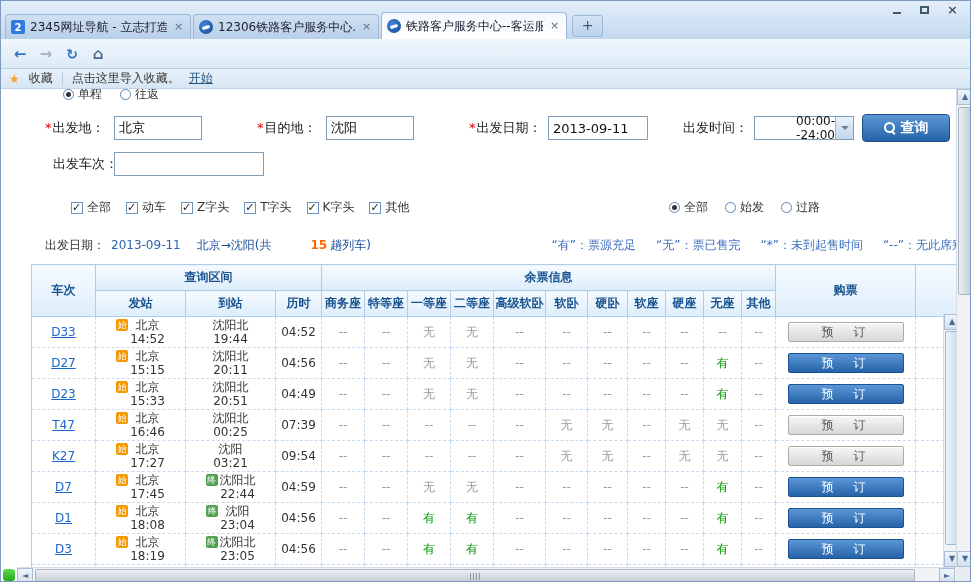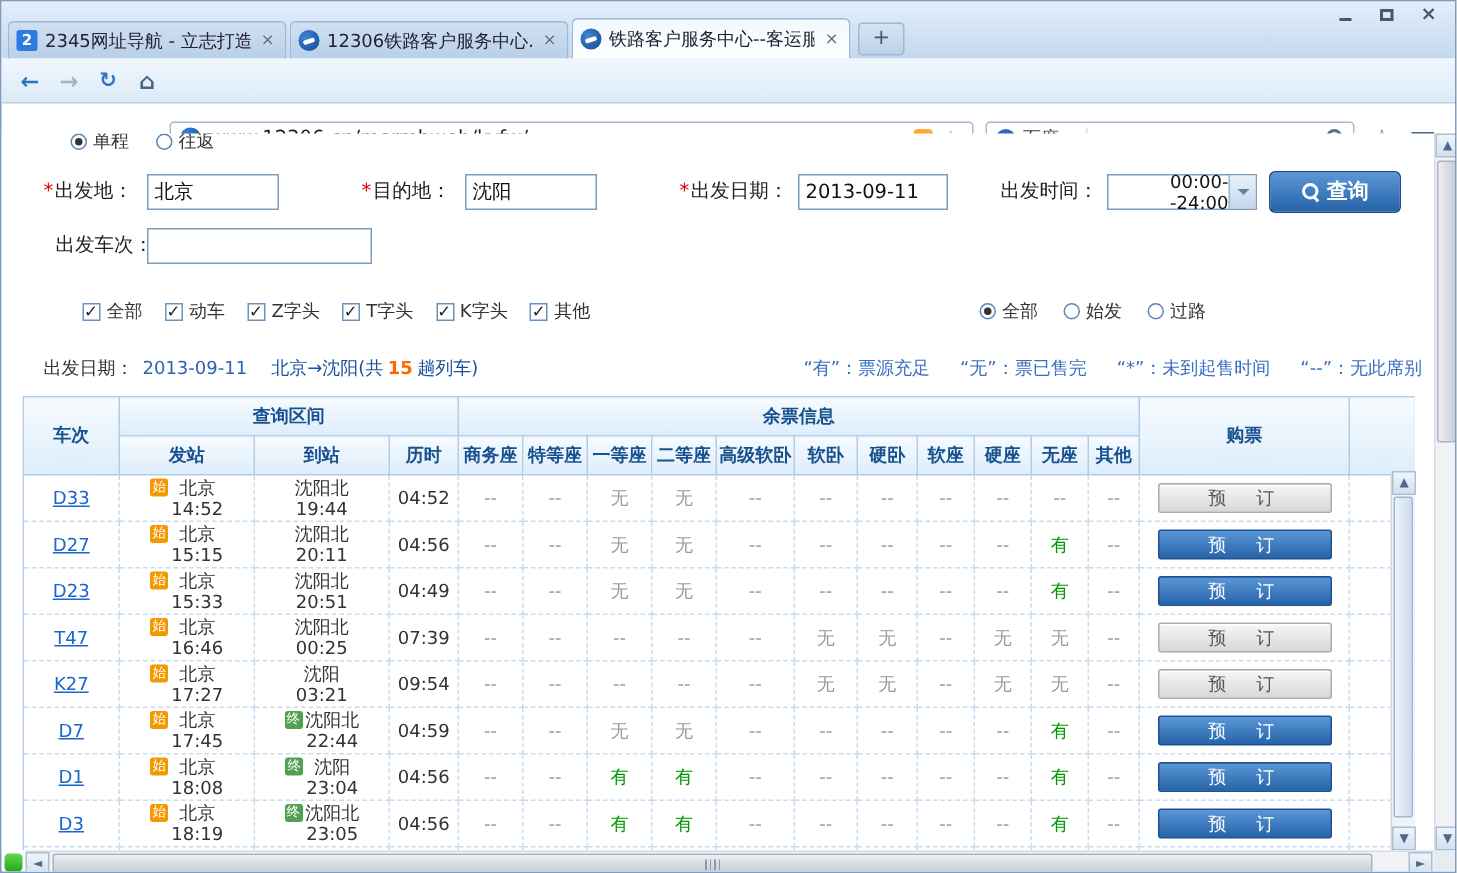--- a/index.html
+++ b/index.html
@@ -51,41 +51,41 @@
   .tb-star::before{content:"☆";}
   .menu-ico{position:absolute;left:940px;top:49px;width:15px;height:11px;border-top:2px solid #46678c;border-bottom:2px solid #46678c;}
   .menu-ico::before{content:"";display:block;margin-top:3px;height:2px;background:#46678c;}
 
   .bookmarks-bar{position:absolute;left:0;top:68px;width:100%;height:20px;background:linear-gradient(180deg,#e8f1fa,#d7e6f4);border-bottom:1px solid #c2d4e8;display:flex;align-items:center;gap:9px;padding:0 8px;box-sizing:border-box;font-size:12px;color:#333;}
   .bm-star{color:#f6a623;font-size:12px;} .bm-star::before{content:"★";}
   .bm-divider{width:1px;height:13px;background:#b9cde2;}
   .bm-start{text-decoration:underline;color:#23527c;}
 
   
-  .page{position:absolute;left:0;top:88px;width:955px;height:478px;background:#fff;overflow:hidden;font-size:12px;color:#333;}
+  .page{position:absolute;left:16px;top:88px;width:955px;height:478px;background:#fff;overflow:hidden;font-size:12px;color:#333;}
   .trip-type{position:absolute;left:46px;top:-3px;display:flex;gap:18px;align-items:center;}
   .radio{width:11px;height:11px;border:1px solid #5a84b4;border-radius:50%;background:#fff;position:relative;display:inline-block;vertical-align:-2px;box-sizing:border-box;}
   .radio.sel::after{content:"";position:absolute;left:2px;top:2px;width:5px;height:5px;border-radius:50%;background:#333;}
   .opt{display:flex;align-items:center;gap:4px;}
   .lbl{position:absolute;font-size:13px;color:#222;line-height:24px;white-space:nowrap;}
   .req{font-style:normal;color:#e60000;margin-right:1px;}
   .tin{position:absolute;height:24px;border:1px solid #7f9db9;font-size:13px;padding:0 4px;box-sizing:border-box;color:#111;font-family:inherit;}
   .select{position:absolute;height:24px;border:1px solid #7f9db9;background:#fff;box-sizing:border-box;display:flex;align-items:center;}
   .select .sel-text{flex:1;padding-left:4px;font-size:12px;color:#111;text-align:right;}
   .sel-btn{width:17px;height:100%;background:linear-gradient(180deg,#e9f2fb,#c3d6ec);border-left:1px solid #9ab4d0;display:flex;align-items:center;justify-content:center;}
   .btn-blue{position:absolute;height:28px;border:1px solid #1c4f8a;border-radius:4px;background:linear-gradient(180deg,#5b97d6,#2663a8);color:#fff;font-weight:bold;font-size:14px;display:flex;align-items:center;justify-content:center;gap:5px;font-family:inherit;}
   .btn-blue .mag{color:#fff;}
   .cb-group{position:absolute;left:54px;top:110px;display:flex;gap:15px;}
   .checkbox{width:12px;height:12px;border:1px solid #6a93bd;background:#fff;position:relative;display:inline-block;box-sizing:border-box;}
   .checkbox.on::after{content:"✓";position:absolute;left:0;top:-2px;font-size:11px;color:#222;}
   .radio-group{position:absolute;left:652px;top:110px;display:flex;gap:17px;}
   .summary{position:absolute;left:28px;top:148px;display:flex;gap:6px;align-items:baseline;white-space:nowrap;}
   .sum-date{color:#2c64b0;}
   .sum-route{color:#1a4f9c;margin-left:10px;}
-  .sum-count{color:#ff6600;font-weight:bold;padding:0 3px;}
+  .sum-count{color:#ff6600;font-weight:bold;padding:0 3px;margin-left:36px;}
   .legend{position:absolute;right:8px;top:148px;display:flex;gap:20px;color:#3a6fc0;white-space:nowrap;}
 
   
   .table-wrap{position:absolute;left:14px;top:175px;width:928px;height:303px;overflow:hidden;}
   table.trains{border-collapse:collapse;table-layout:fixed;width:928px;font-size:12px;}
   table.trains thead th{border:1px solid #b3cce6;background:linear-gradient(180deg,#f6fbff,#ddedfb);color:#17518e;font-weight:bold;height:25px;padding:0;overflow:hidden;}
   table.trains tbody td{border-left:1px dashed #c8dcf0;border-right:1px dashed #c8dcf0;border-bottom:1px dashed #c8dcf0;height:30px;padding:0;text-align:center;overflow:hidden;}
   table.trains{border:1px solid #b3cce6;}
   .train-link{color:#1a66cc;text-decoration:underline;font-size:12px;}
   .st-wrap{display:flex;justify-content:center;align-items:flex-start;gap:2px;}
@@ -165,20 +165,27 @@
       <span class="engine-label">百度</span>
       <span class="caret"></span>
       <span class="sb-divider"></span>
       <span class="sb-input"></span>
       <span class="mag"></span>
     </div>
     <span class="tb-star"></span>
     <span class="menu-ico"></span>
   </div>
 
+  <div class="bookmarks-bar">
+    <span class="bm-star"></span>
+    <span>收藏</span>
+    <span class="bm-divider"></span>
+    <span>点击这里导入收藏。</span>
+    <span class="bm-start">开始</span>
+  </div>
 
   <div class="page">
 
     <div class="trip-type">
         <span class="opt">
           <span class="radio sel"></span>
           <span>单程</span>
         </span>
         <span class="opt">
           <span class="radio"></span>

